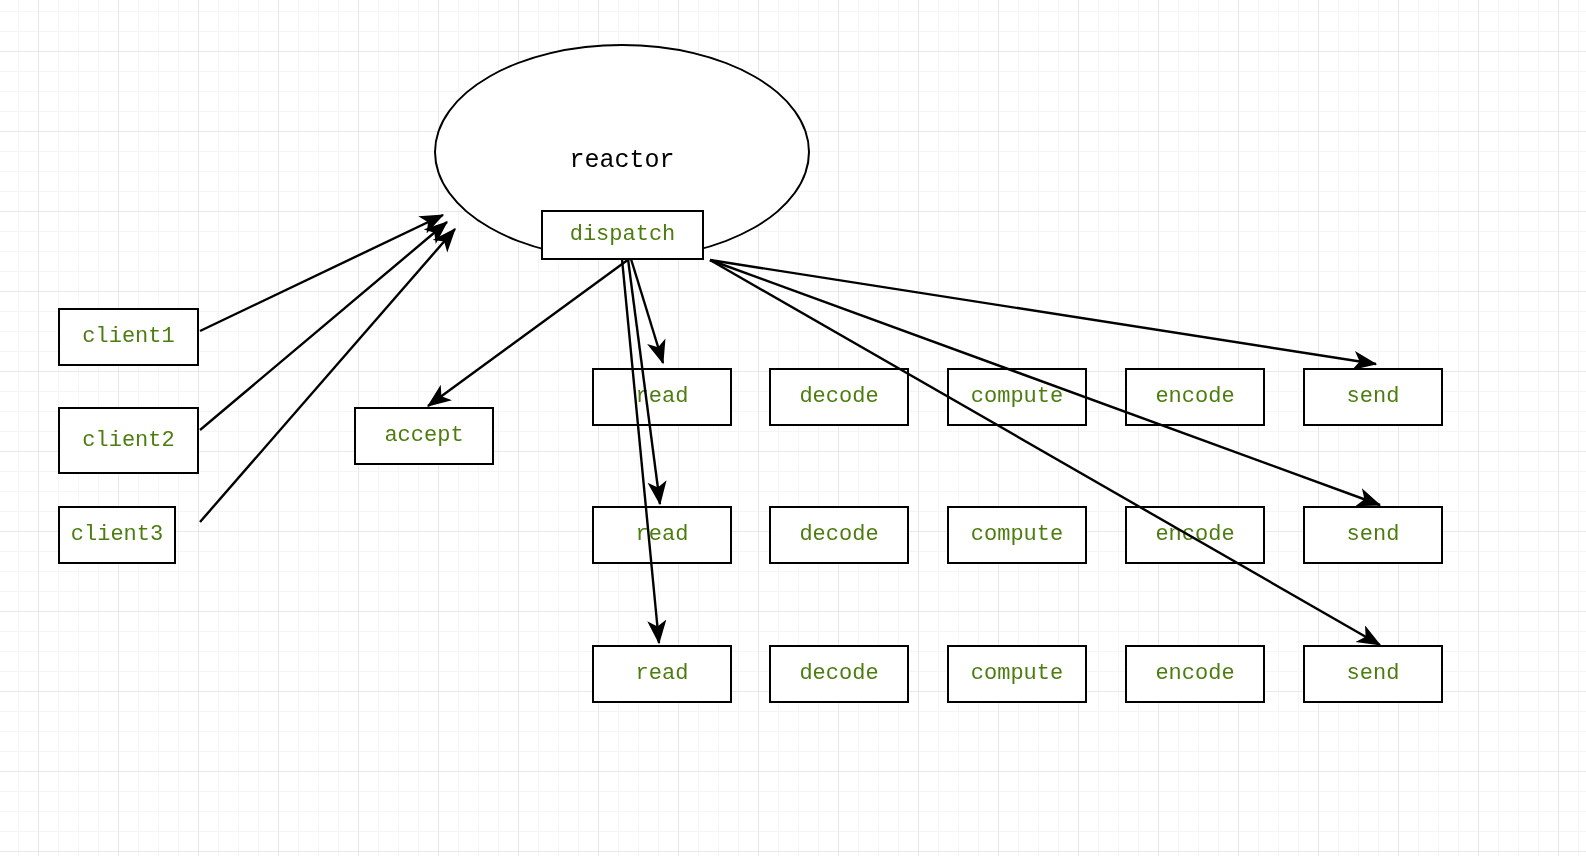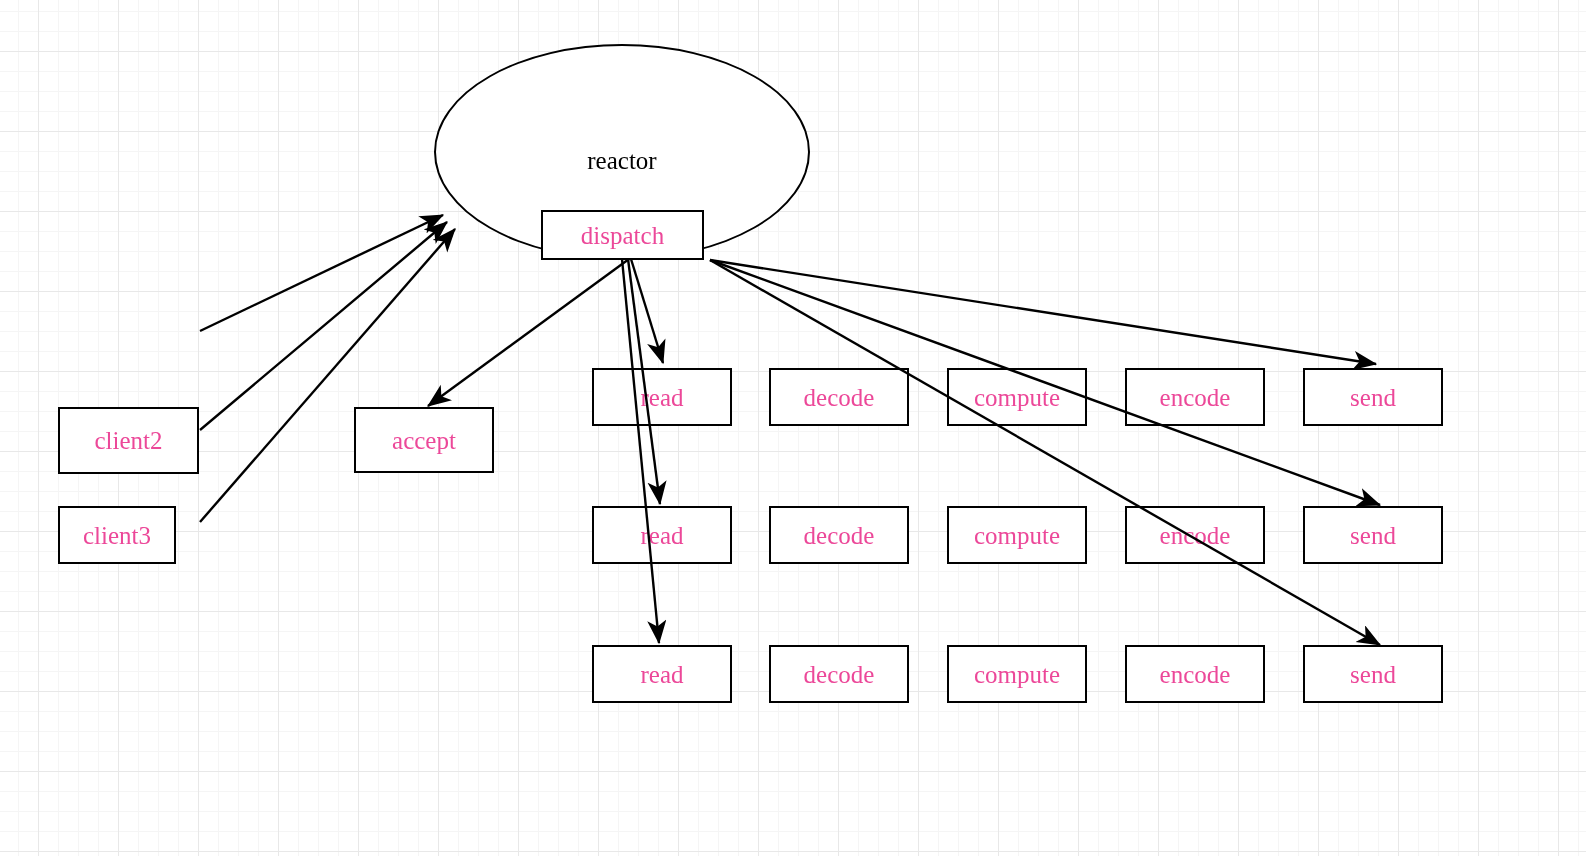--- a/index.html
+++ b/index.html
@@ -13,32 +13,32 @@
     height: 856px;
     overflow: hidden;
     background-color: #ffffff;
     background-image:
       linear-gradient(to right, #e8e8e8 1px, transparent 1px),
       linear-gradient(to bottom, #e8e8e8 1px, transparent 1px),
       linear-gradient(to right, #f5f5f5 1px, transparent 1px),
       linear-gradient(to bottom, #f5f5f5 1px, transparent 1px);
     background-size: 80px 80px, 80px 80px, 20px 20px, 20px 20px;
     background-position: 38px 51px, 38px 51px, -2px 11px, -2px 11px;
-    font-family: Liberation Serif, serif;
+    font-family: Liberation Mono, monospace;
   }
   .node {
     position: absolute;
     box-sizing: border-box;
     border: 2px solid #000000;
     background: #ffffff;
     display: flex;
     align-items: center;
     justify-content: center;
-    font-size: 25px;
-    color: #ec4899;
+    font-size: 22px;
+    color: #4d7c0f;
     line-height: 1;
     z-index: 3;
   }
   .ellipse-node {
     position: absolute;
     box-sizing: border-box;
     border: 2px solid #000000;
     border-radius: 50%;
     background: #ffffff;
     z-index: 2;
@@ -111,24 +111,25 @@
     <g>
       <line x1="710" y1="260" x2="1380" y2="645" marker-end="url(#arrowhead)"></line>
     </g>
   </svg>
 
   <div class="ellipse-node" style="left:434px; top:44px; width:376px; height:216px;"></div>
   <div class="ellipse-label" style="left:434px; top:148px; width:376px;">reactor</div>
 
   <div class="node" style="left:541px; top:210px; width:163px; height:50px;">dispatch</div>
 
+  <div class="node" style="left:58px; top:308px; width:141px; height:58px;">client1</div>
   <div class="node" style="left:58px; top:407px; width:141px; height:67px;">client2</div>
   <div class="node" style="left:58px; top:506px; width:118px; height:58px;">client3</div>
 
-  <div class="node" style="left:354px; top:407px; width:140px; height:66px;">accept</div>
+  <div class="node" style="left:354px; top:407px; width:140px; height:58px;">accept</div>
 
   <div class="node" style="left:592px; top:368px; width:140px; height:58px;">read</div>
   <div class="node" style="left:769px; top:368px; width:140px; height:58px;">decode</div>
   <div class="node" style="left:947px; top:368px; width:140px; height:58px;">compute</div>
   <div class="node" style="left:1125px; top:368px; width:140px; height:58px;">encode</div>
   <div class="node" style="left:1303px; top:368px; width:140px; height:58px;">send</div>
 
   <div class="node" style="left:592px; top:506px; width:140px; height:58px;">read</div>
   <div class="node" style="left:769px; top:506px; width:140px; height:58px;">decode</div>
   <div class="node" style="left:947px; top:506px; width:140px; height:58px;">compute</div>

